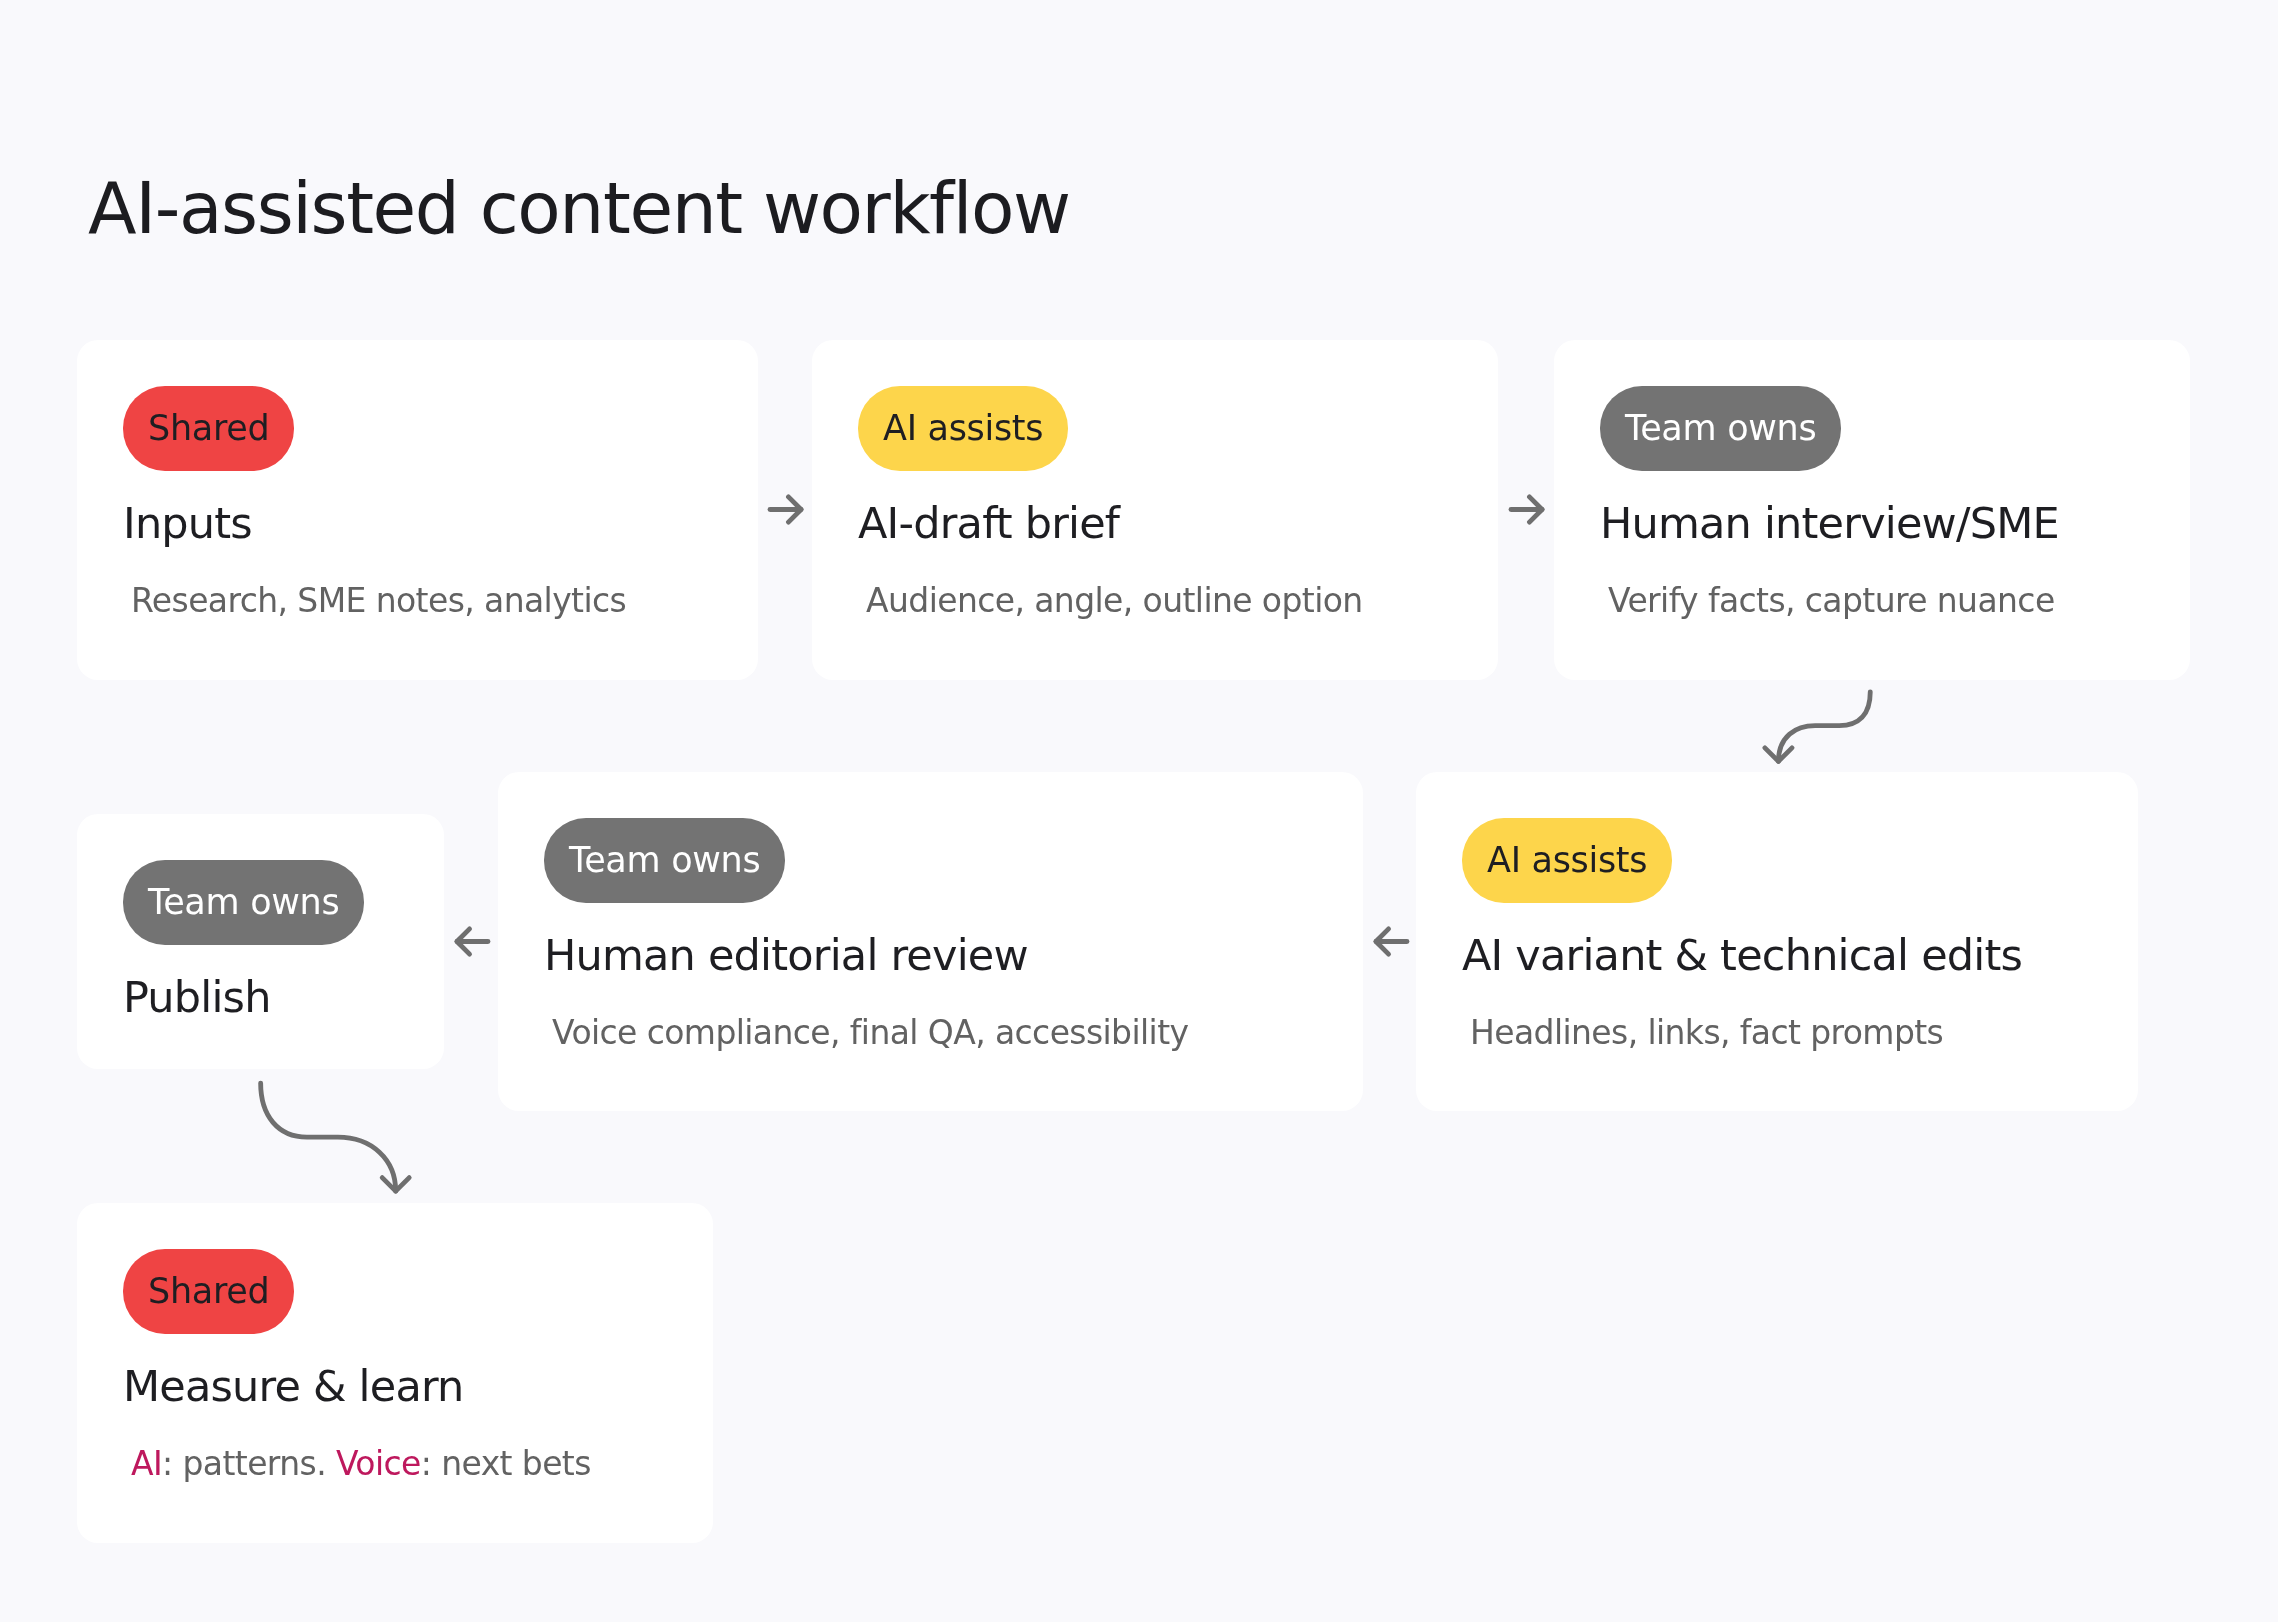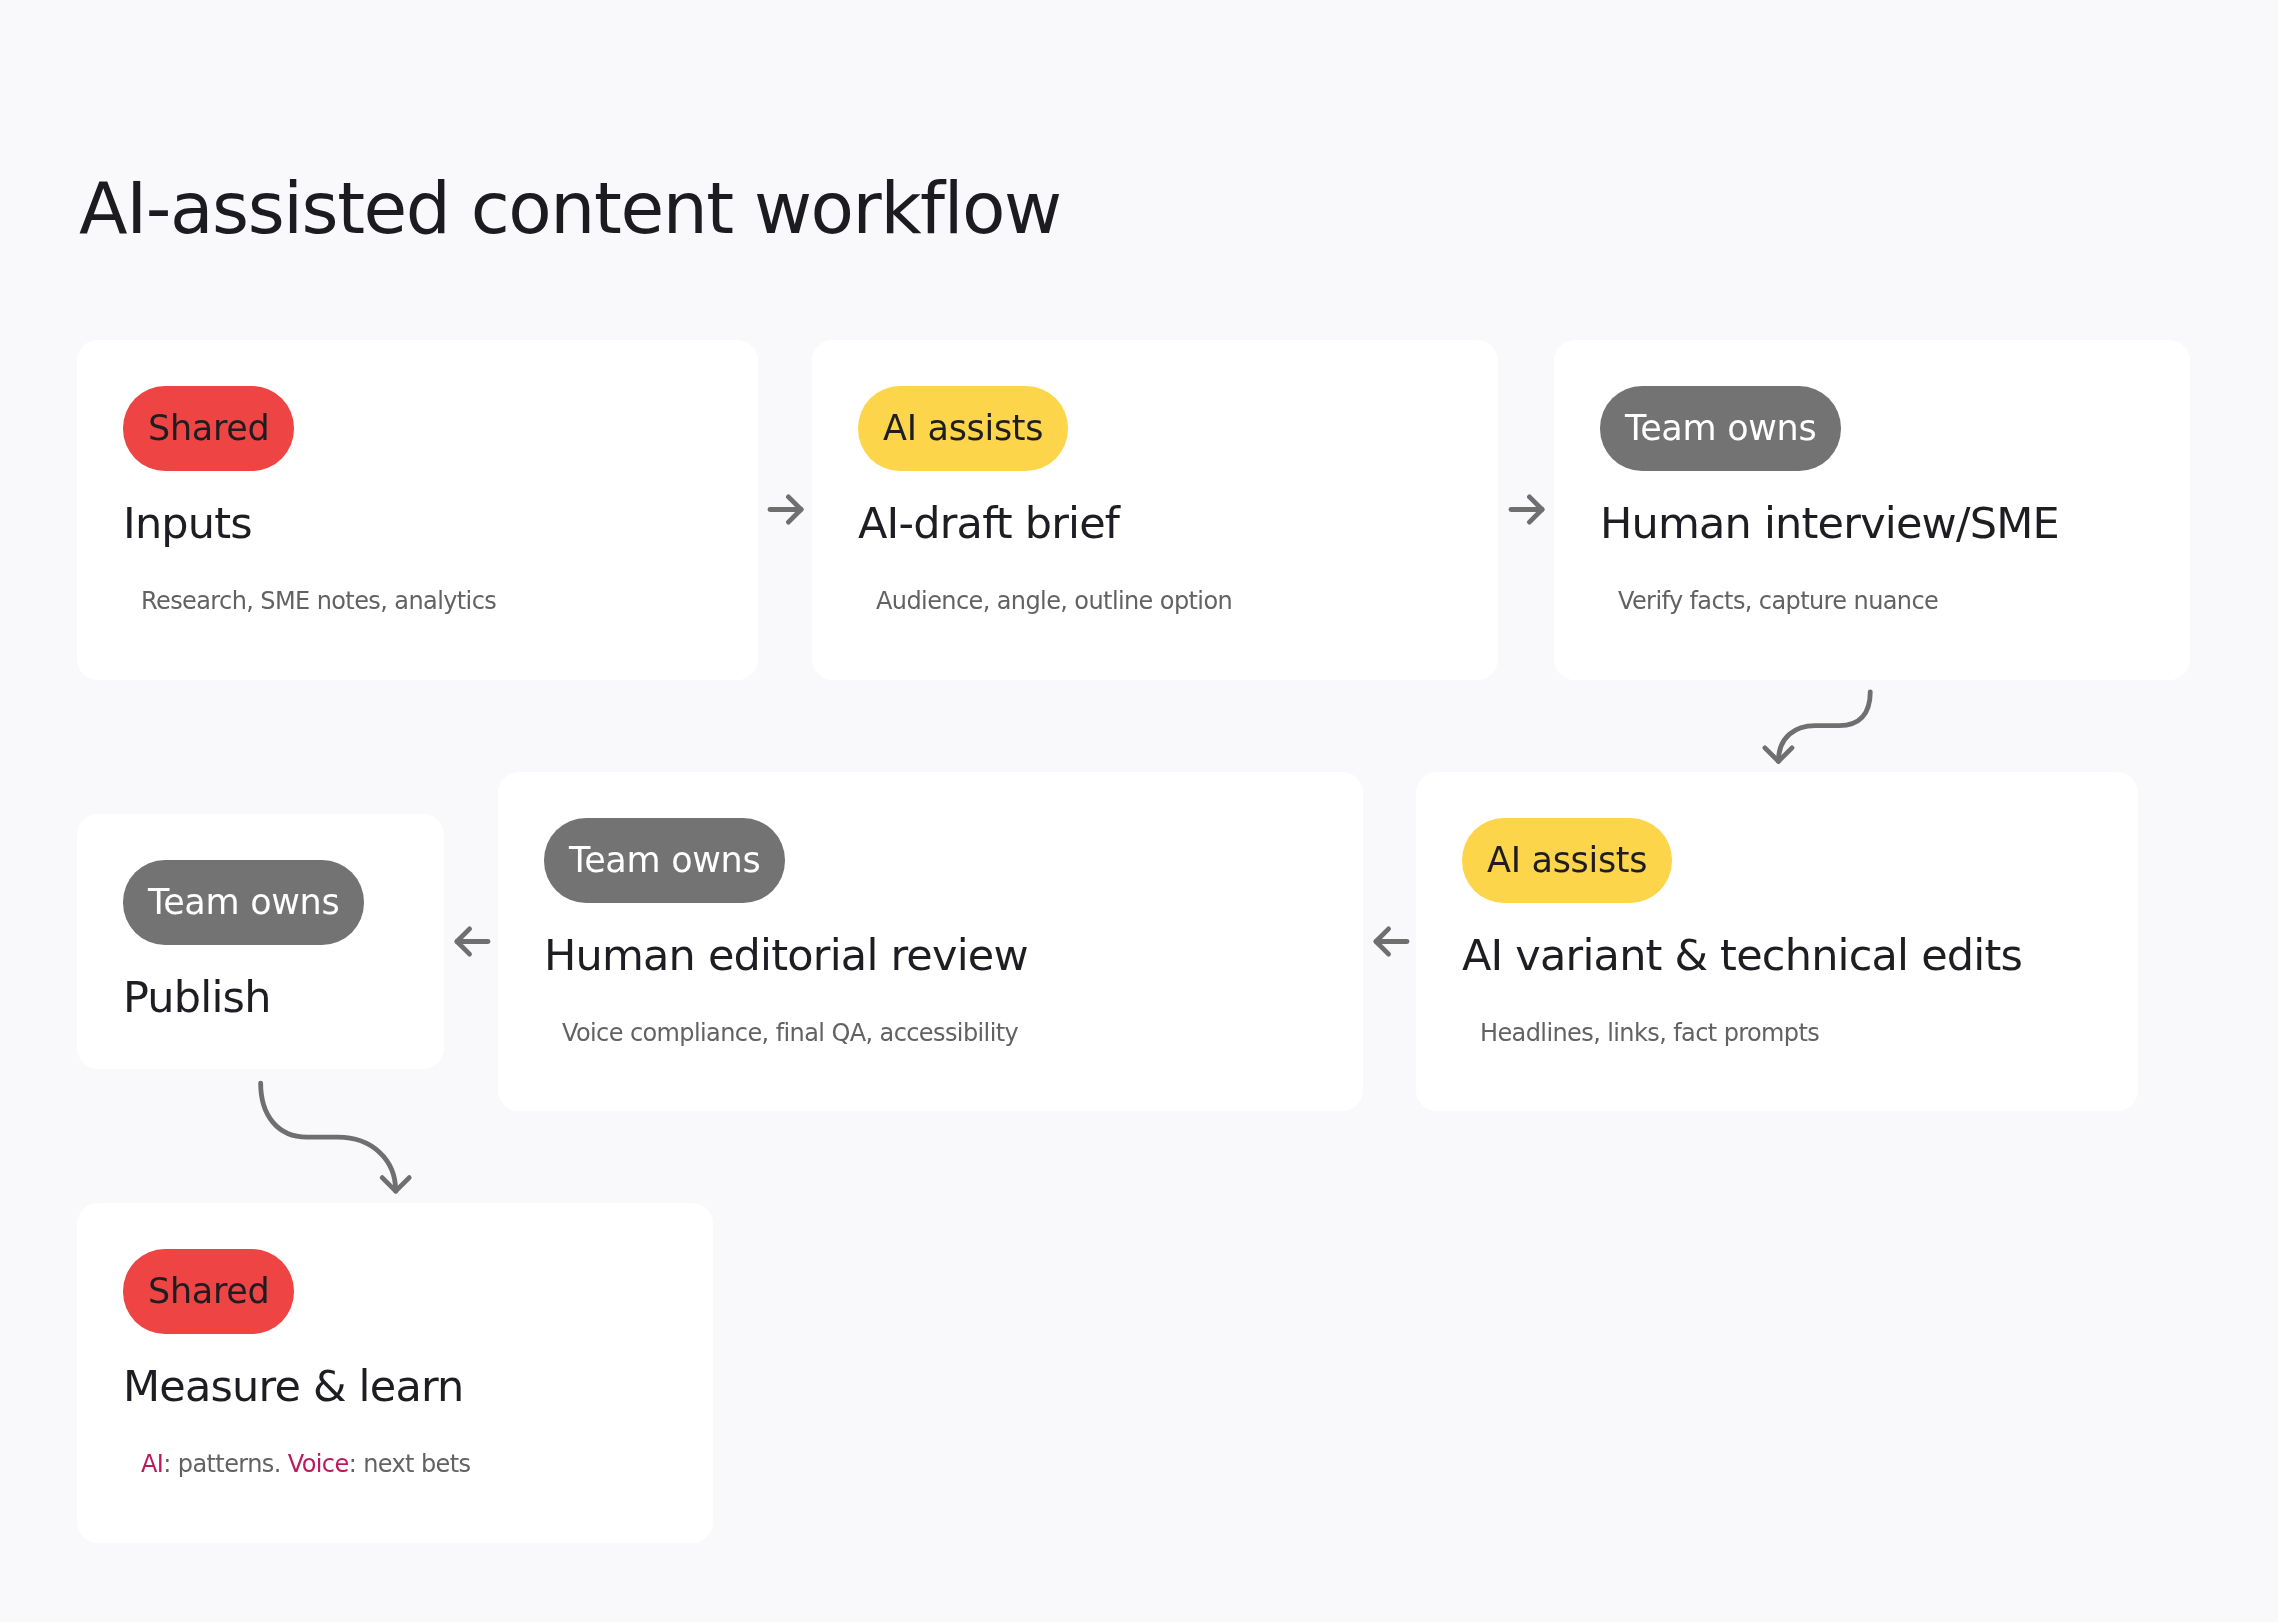--- a/index.html
+++ b/index.html
@@ -10,21 +10,21 @@
     width: 2279px;
     height: 1622px;
     background: #f9f9fc;
     position: relative;
     overflow: hidden;
     font-family: "DejaVu Sans", "Liberation Sans", sans-serif;
     color: #1e1e22;
   }
   .title {
     position: absolute;
-    left: 79px;
+    left: 88px;
     top: 162px;
     margin: 0;
     font-size: 71px;
     font-weight: 500;
     letter-spacing: -1.4px;
     line-height: 93px;
     color: #1c1c20;
     white-space: nowrap;
   }
   .card {
@@ -52,23 +52,23 @@
     margin: 0;
     margin-top: 21px;
     font-size: 43px;
     line-height: 62px;
     letter-spacing: -0.8px;
     font-weight: 400;
     color: #1e1e22;
     white-space: nowrap;
   }
   .card-desc {
-    margin: 18px;
+    margin: 8px;
     margin-top: 21px;
-    font-size: 24px;
+    font-size: 33px;
     line-height: 52px;
     letter-spacing: -0.6px;
     color: #626262;
     white-space: nowrap;
   }
   .card-desc .em {
     color: #be185d;
     font-weight: 500;
   }
   .arrow {

